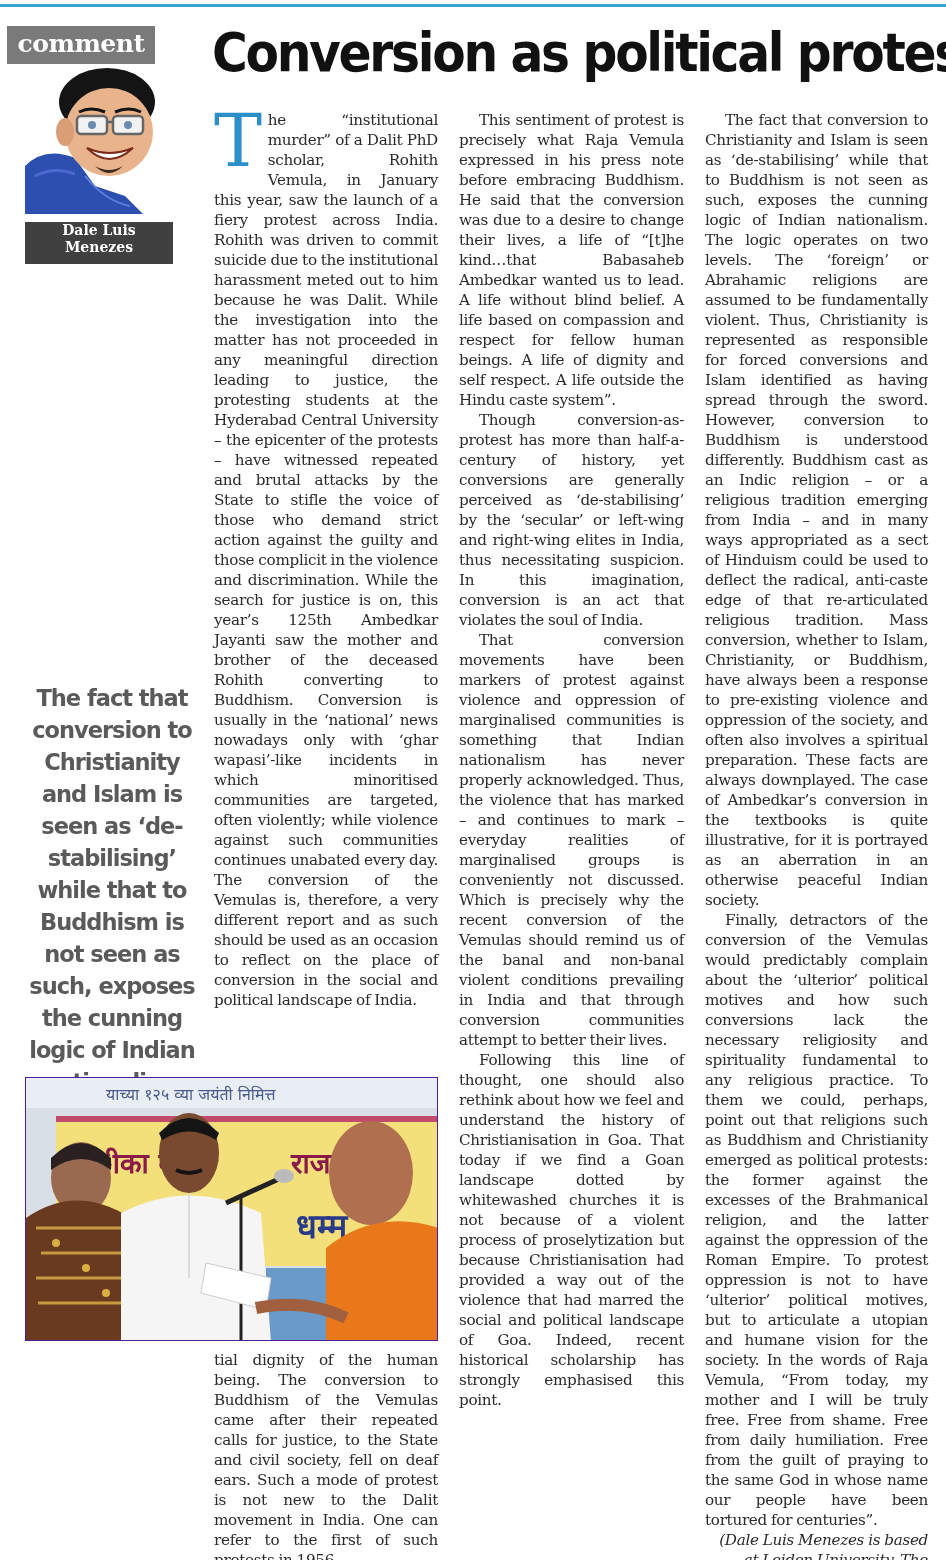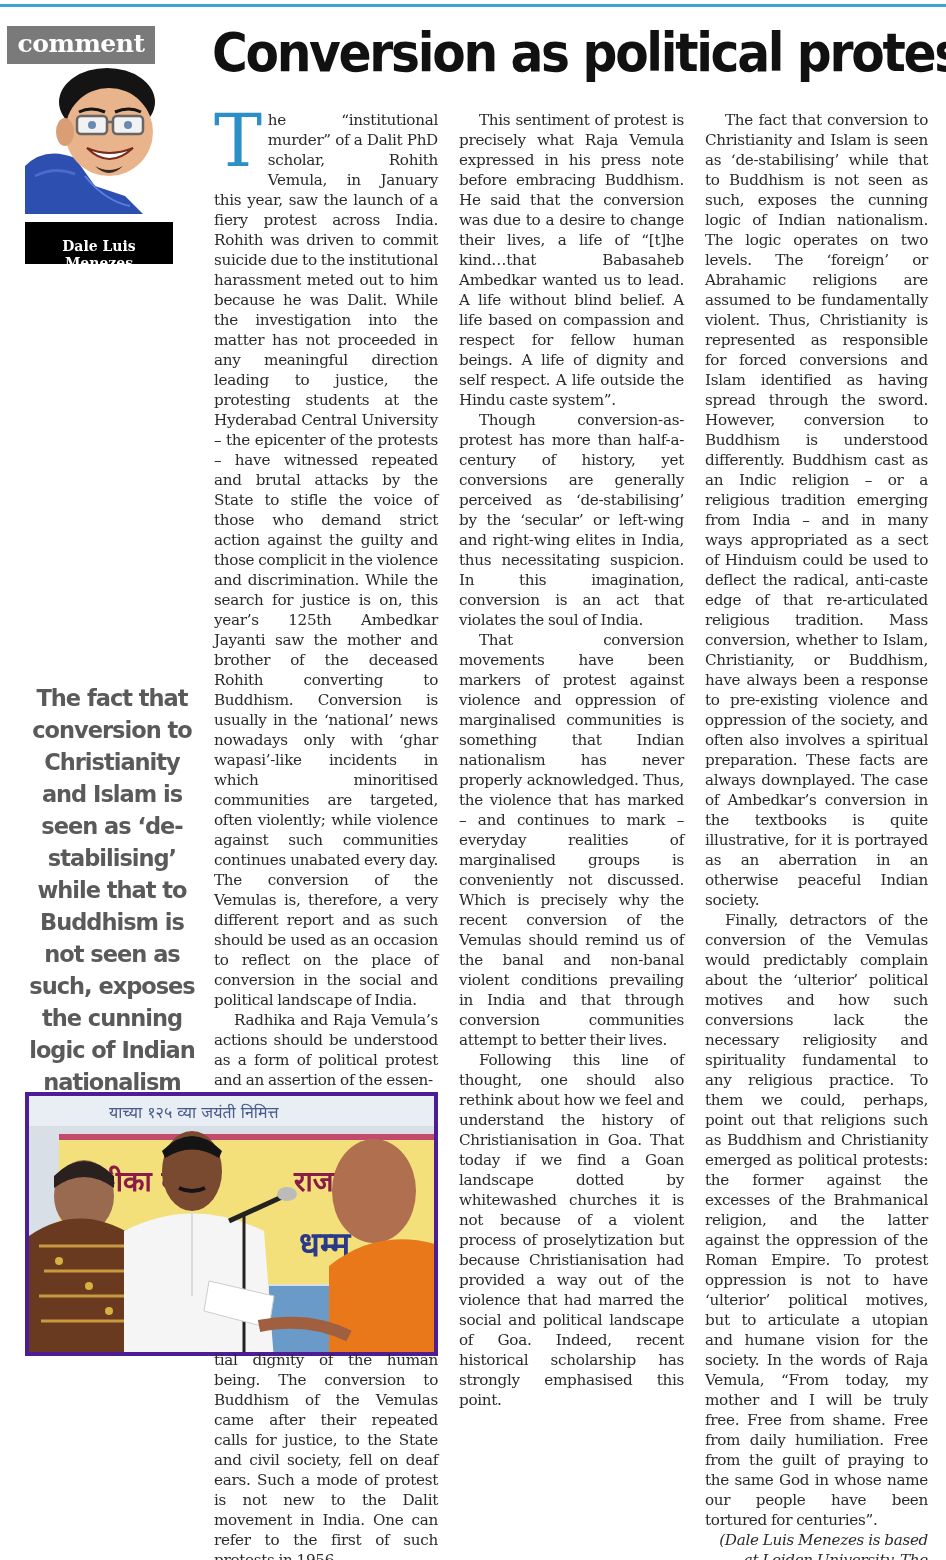--- a/index.html
+++ b/index.html
@@ -20,36 +20,35 @@
       font-family: "DejaVu Sans", sans-serif; font-weight: bold; font-size: 53px;
       color: #111111; letter-spacing: -2.5px; line-height: 66px; white-space: nowrap;
       transform: scaleX(0.92); transform-origin: left center;
     }
 
     .author-portrait {
       position: absolute; left: 25px; top: 66px; width: 148px; height: 148px; overflow: hidden;
     }
     .author-name {
       position: absolute; left: 25px; top: 222px; width: 148px; height: 42px;
-      background: #000000; color: #ffffff;
+      background: #404040; color: #ffffff;
       font-family: "DejaVu Serif", serif; font-weight: bold; font-size: 14px;
-      text-align: center; line-height: 17px; padding-top: 16px;
+      text-align: center; line-height: 17px; padding-top: 0;
     }
     .author-name span { display: block; }
 
     .pullquote {
       position: absolute; left: 22px; top: 682px; width: 180px;
       font-family: "DejaVu Sans", sans-serif; font-weight: bold; font-size: 22.5px;
       color: #5a5a5a; text-align: center; line-height: 32px; letter-spacing: -1px;
     }
 
     .photo {
       position: absolute; left: 25px; top: 1077px; width: 413px; height: 264px; overflow: hidden;
-      border: 4px solid #4c1d95;
-      margin-top: 15px;
+      border: 1px solid #4c1d95;
     }
 
     .col {
       position: absolute; font-size: 15.2px; line-height: 20px; text-align: justify;
       color: #2a2a2a; letter-spacing: -0.3px; word-spacing: -0.5px;
     }
     .col p { text-indent: 20px; hyphens: auto; }
     .col p.noindent { text-indent: 0; }
     .col1a { left: 214px; top: 110px; width: 224px; }
     .col1b { left: 214px; top: 1350px; width: 224px; }
@@ -139,21 +138,20 @@
     <polygon points="180,185 245,200 240,232 175,215" fill="#ffffff" stroke="#ccc"></polygon>
 
     <ellipse cx="345" cy="95" rx="42" ry="52" fill="#b07050"></ellipse>
     <path d="M300 170 Q350 130 413 150 L413 264 L300 264 Z" fill="#e8781a"></path>
     <path d="M230 230 Q280 220 320 240" stroke="#a06040" stroke-width="12" fill="none"></path>
   </svg>
 </div>
 
 <div class="col col1a">
   <p class="noindent"><span class="dropcap">T</span><span>he “institutional murder” of a Dalit PhD scholar, Rohith Vemula, in January this year, saw the launch of a fiery protest across India. Rohith was driven to commit suicide due to the institutional harassment meted out to him because he was Dalit. While the investigation into the matter has not proceeded in any meaningful direction leading to justice, the protesting students at the Hyderabad Central University – the epicenter of the protests – have witnessed repeated and brutal attacks by the State to stifle the voice of those who demand strict action against the guilty and those complicit in the violence and discrimination. While the search for justice is on, this year’s 125th Ambedkar Jayanti saw the mother and brother of the deceased Rohith converting to Buddhism. Conversion is usually in the ‘national’ news nowadays only with ‘ghar wapasi’-like incidents in which minoritised communities are targeted, often violently; while violence against such communities continues unabated every day. The conversion of the Vemulas is, therefore, a very different report and as such should be used as an occasion to reflect on the place of conversion in the social and political landscape of India.</span></p>
-  <p>Radhika and Raja Vemula’s actions should be understood as a form of political protest and an assertion of the essen-</p>
 </div>
 
 <div class="col col1b">
   <p class="noindent">tial dignity of the human being. The conversion to Buddhism of the Vemulas came after their repeated calls for justice, to the State and civil society, fell on deaf ears. Such a mode of protest is not new to the Dalit movement in India. One can refer to the first of such protests in 1956</p>
 </div>
 
 <div class="col col2">
   <p>This sentiment of protest is precisely what Raja Vemula expressed in his press note before embracing Buddhism. He said that the conversion was due to a desire to change their lives, a life of “[t]he kind…that Babasaheb Ambedkar wanted us to lead. A life without blind belief. A life based on compassion and respect for fellow human beings. A life of dignity and self respect. A life outside the Hindu caste system”.</p>
   <p>Though conversion-as-protest has more than half-a-century of history, yet conversions are generally perceived as ‘de-stabilising’ by the ‘secular’ or left-wing and right-wing elites in India, thus necessitating suspicion. In this imagination, conversion is an act that violates the soul of India.</p>
   <p>That conversion movements have been markers of protest against violence and oppression of marginalised communities is something that Indian nationalism has never properly acknowledged. Thus, the violence that has marked – and continues to mark – everyday realities of marginalised groups is conveniently not discussed. Which is precisely why the recent conversion of the Vemulas should remind us of the banal and non-banal violent conditions prevailing in India and that through conversion communities attempt to better their lives.</p>

